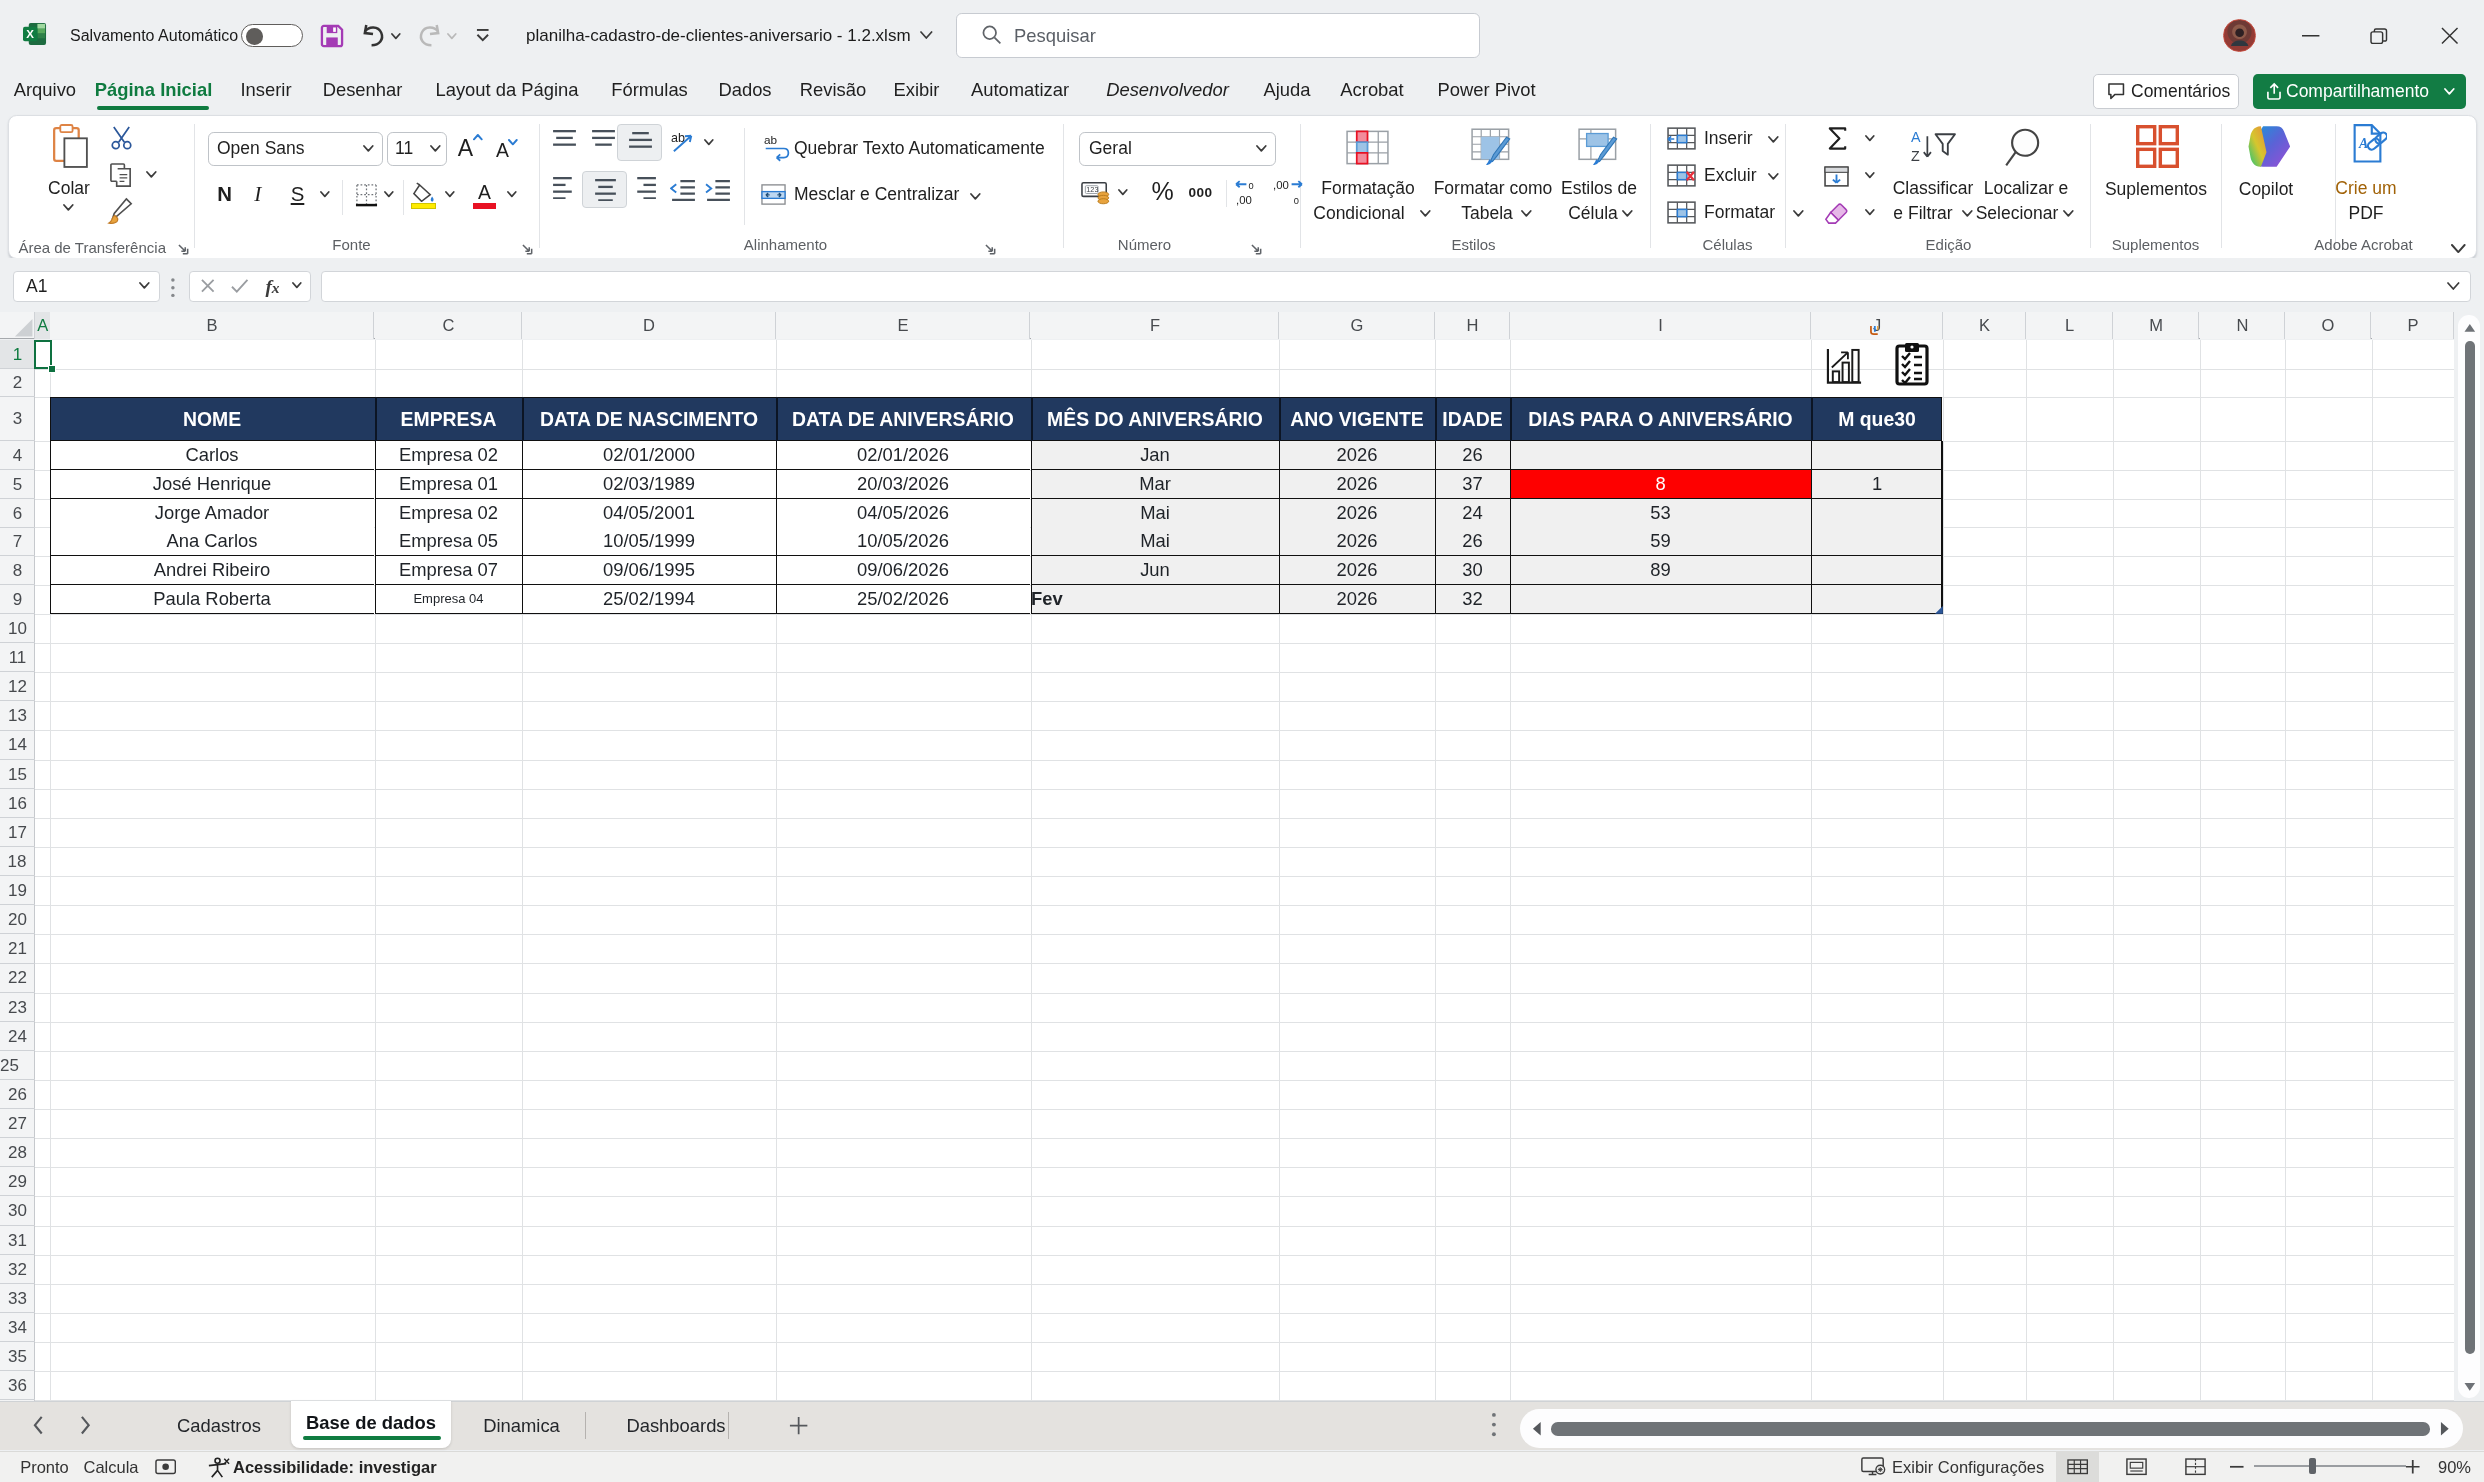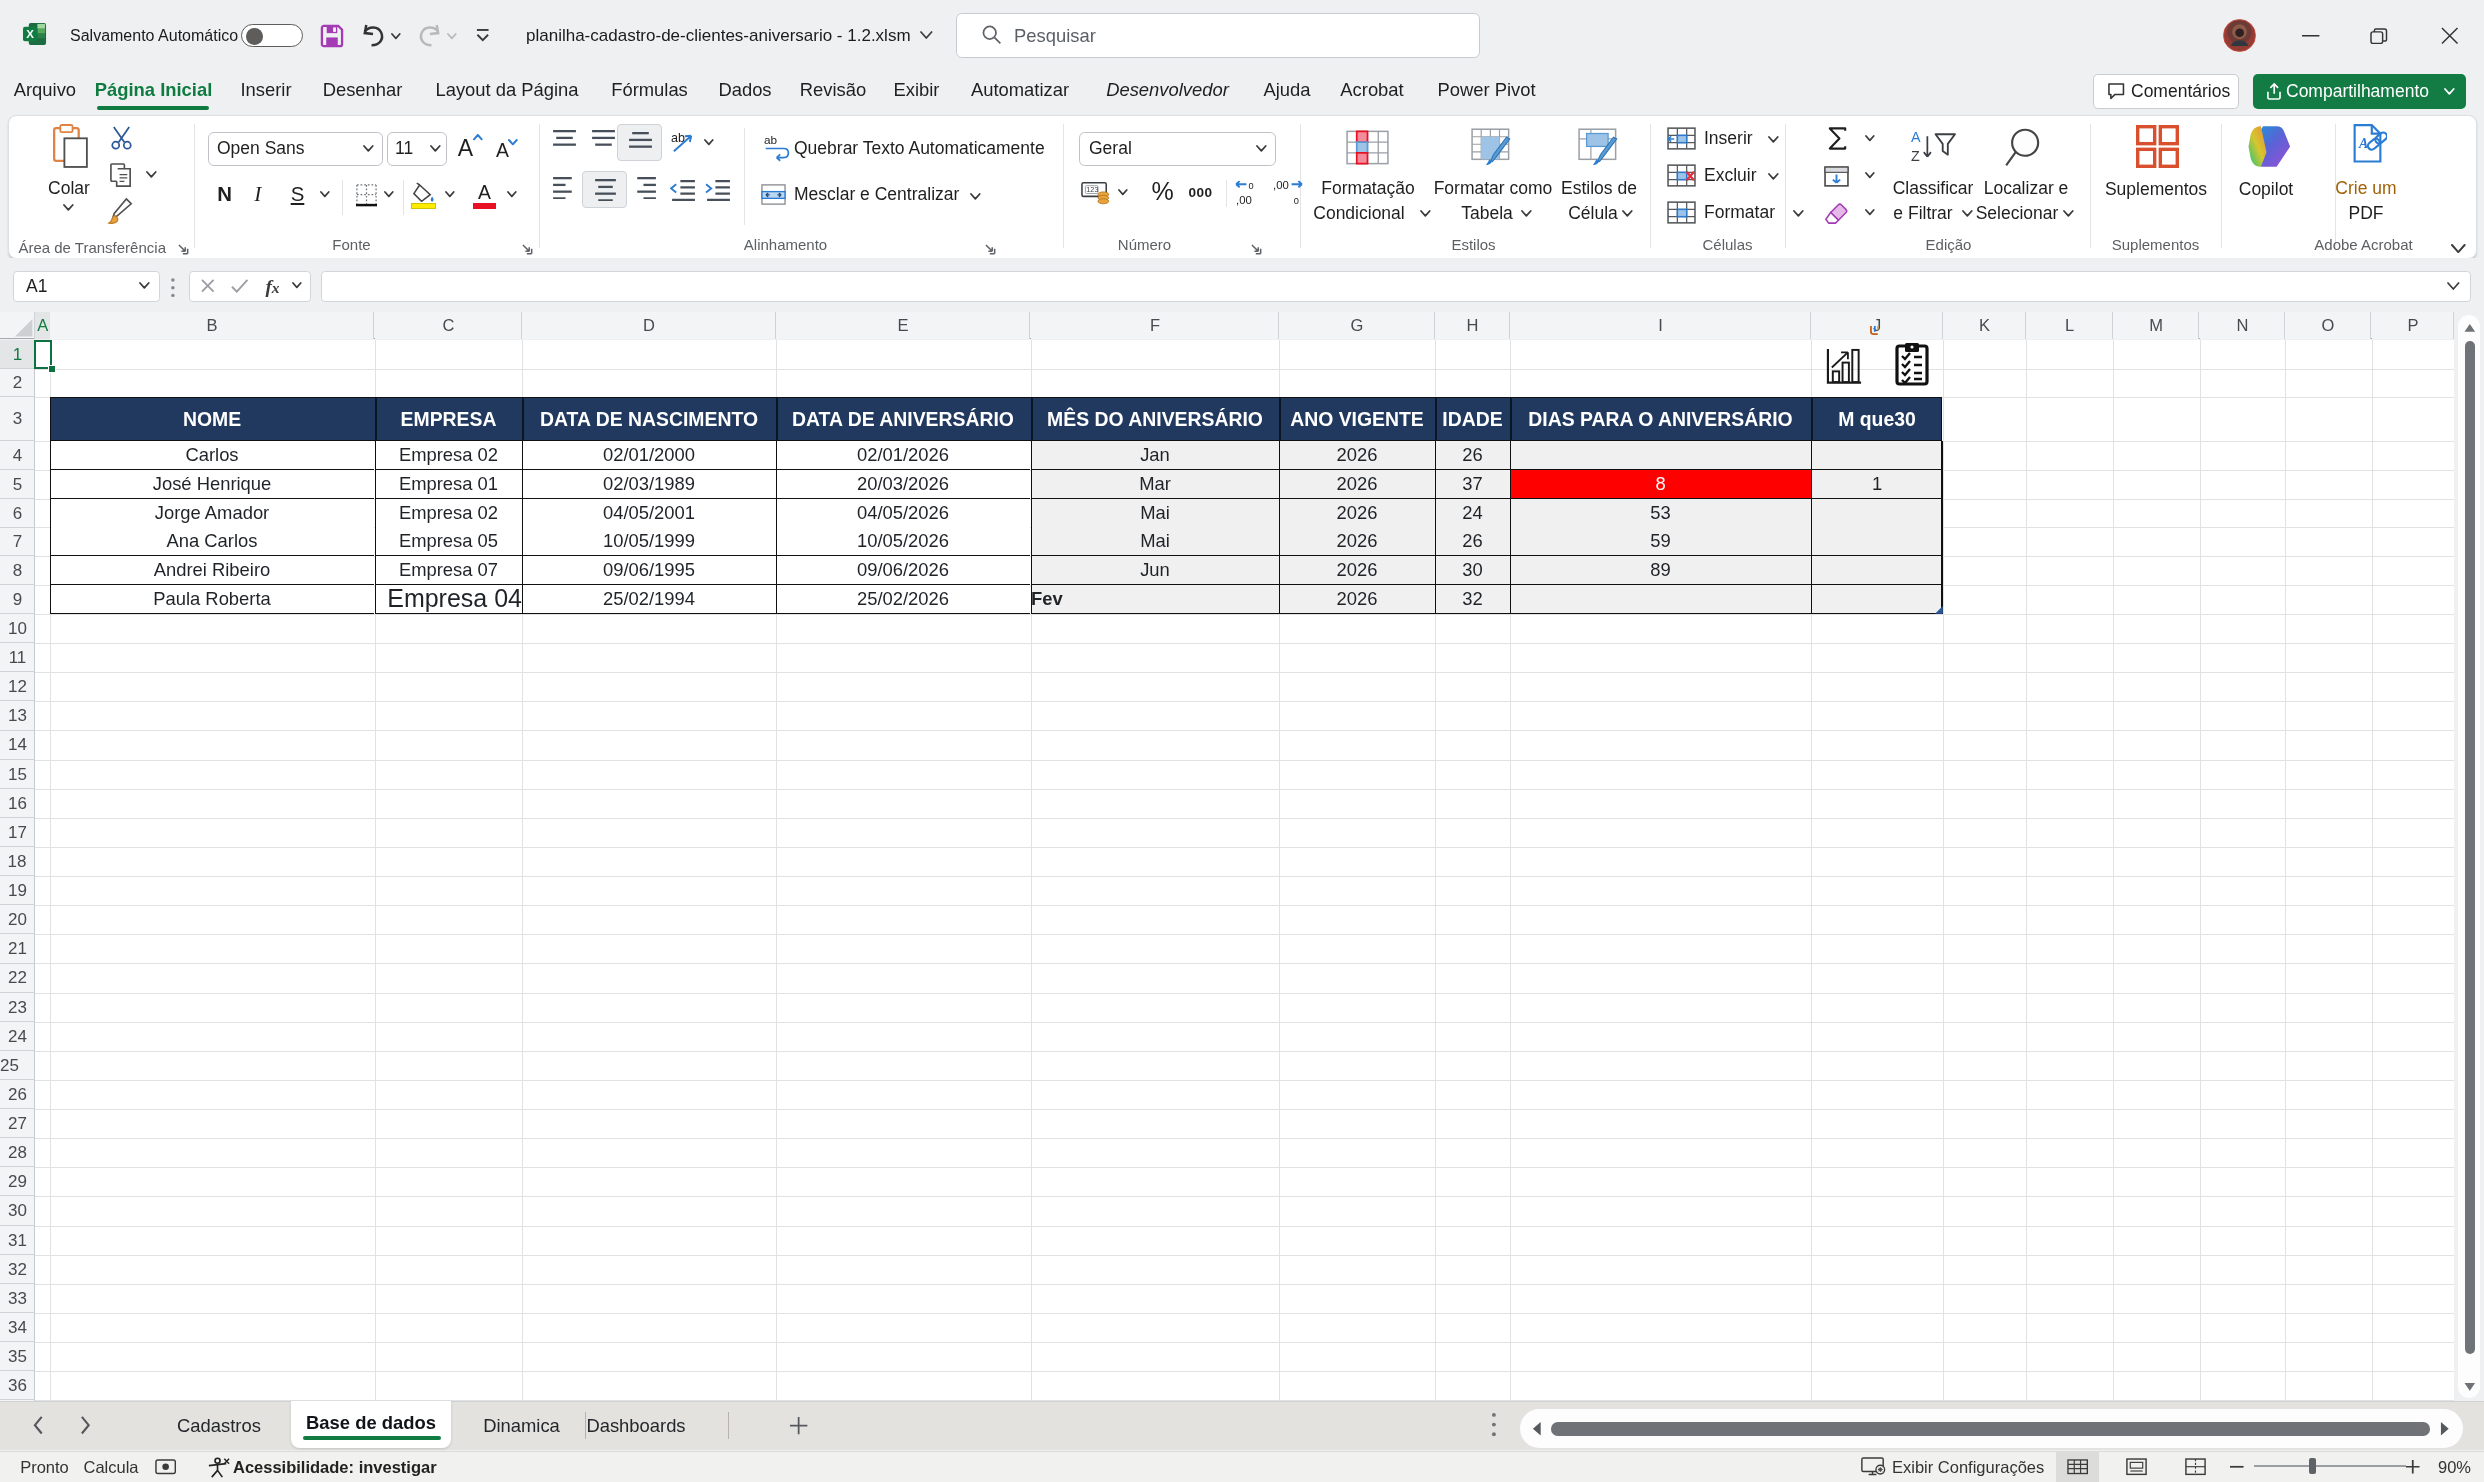--- a/index.html
+++ b/index.html
@@ -730,21 +730,21 @@
 <div style="position:absolute;left:1279px;top:556px;width:156px;height:29px;background:#f0f0f0;border-left:1.6px solid #101010;border-bottom:1.6px solid #101010"></div>
 <div style="position:absolute;left:1279px;top:556px;width:156px;height:27px;font-size:18.4px;color:#1f2328;font-weight:400;text-align:center;line-height:27px;white-space:nowrap;">2026</div>
 <div style="position:absolute;left:1435px;top:556px;width:75px;height:29px;background:#f0f0f0;border-left:1.6px solid #101010;border-bottom:1.6px solid #101010"></div>
 <div style="position:absolute;left:1435px;top:556px;width:75px;height:27px;font-size:18.4px;color:#1f2328;font-weight:400;text-align:center;line-height:27px;white-space:nowrap;">30</div>
 <div style="position:absolute;left:1510px;top:556px;width:301px;height:29px;background:#f0f0f0;border-left:1.6px solid #101010;border-bottom:1.6px solid #101010"></div>
 <div style="position:absolute;left:1510px;top:556px;width:301px;height:27px;font-size:18.4px;color:#1f2328;font-weight:400;text-align:center;line-height:27px;white-space:nowrap;">89</div>
 <div style="position:absolute;left:1811px;top:556px;width:132px;height:29px;background:#f0f0f0;border-left:1.6px solid #101010;border-bottom:1.6px solid #101010"></div>
 <div style="position:absolute;left:50px;top:585px;width:324px;height:29px;background:#ffffff;border-left:1.6px solid #101010;border-bottom:1.6px solid #101010"></div>
 <div style="position:absolute;left:50px;top:585px;width:324px;height:27px;font-size:18.4px;color:#1f2328;font-weight:400;text-align:center;line-height:27px;white-space:nowrap;">Paula Roberta</div>
 <div style="position:absolute;left:375px;top:585px;width:147px;height:29px;background:#ffffff;border-left:1.6px solid #101010;border-bottom:1.6px solid #101010"></div>
-<div style="position:absolute;left:375px;top:585px;width:147px;height:27px;font-size:25px;color:#1f2328;font-weight:400;text-align:right;line-height:27px;white-space:nowrap;">Empresa 04</div>
+<div style="position:absolute;left:375px;top:585px;width:147px;height:27px;font-size:13px;color:#1f2328;font-weight:400;text-align:center;line-height:27px;white-space:nowrap;">Empresa 04</div>
 <div style="position:absolute;left:522px;top:585px;width:254px;height:29px;background:#ffffff;border-left:1.6px solid #101010;border-bottom:1.6px solid #101010"></div>
 <div style="position:absolute;left:522px;top:585px;width:254px;height:27px;font-size:18.4px;color:#1f2328;font-weight:400;text-align:center;line-height:27px;white-space:nowrap;">25/02/1994</div>
 <div style="position:absolute;left:776px;top:585px;width:254px;height:29px;background:#ffffff;border-left:1.6px solid #101010;border-bottom:1.6px solid #101010"></div>
 <div style="position:absolute;left:776px;top:585px;width:254px;height:27px;font-size:18.4px;color:#1f2328;font-weight:400;text-align:center;line-height:27px;white-space:nowrap;">25/02/2026</div>
 <div style="position:absolute;left:1031px;top:585px;width:248px;height:29px;background:#f0f0f0;border-left:1.6px solid #101010;border-bottom:1.6px solid #101010"></div>
 <div style="position:absolute;left:1031px;top:585px;width:248px;height:27px;font-size:18.4px;color:#1f2328;font-weight:700;line-height:27px;white-space:nowrap;">Fev</div>
 <div style="position:absolute;left:1279px;top:585px;width:156px;height:29px;background:#f0f0f0;border-left:1.6px solid #101010;border-bottom:1.6px solid #101010"></div>
 <div style="position:absolute;left:1279px;top:585px;width:156px;height:27px;font-size:18.4px;color:#1f2328;font-weight:400;text-align:center;line-height:27px;white-space:nowrap;">2026</div>
 <div style="position:absolute;left:1435px;top:585px;width:75px;height:29px;background:#f0f0f0;border-left:1.6px solid #101010;border-bottom:1.6px solid #101010"></div>
 <div style="position:absolute;left:1435px;top:585px;width:75px;height:27px;font-size:18.4px;color:#1f2328;font-weight:400;text-align:center;line-height:27px;white-space:nowrap;">32</div>
@@ -792,21 +792,21 @@
   </svg>
 <svg style="position:absolute;left:78px;top:1415px" width="13.6" height="20.4" viewBox="0 0 14 21">
     <path d="M4 2 L11 10.5 L4 19" fill="none" stroke="#55585c" stroke-width="2.2"></path>
   </svg>
 <div style="position:absolute;left:155px;top:1401px;width:128px;height:49px;font-size:18.4px;color:#24272b;font-weight:400;text-align:center;line-height:49px;white-space:nowrap;">Cadastros</div>
 <div style="position:absolute;left:291px;top:1401px;width:160px;height:47px;background:#fff;border-radius:0 0 8.7px 8.7px;box-shadow:0 1px 2.9px rgba(0,0,0,.14)"></div>
 <div style="position:absolute;left:291px;top:1398px;width:160px;height:49px;font-size:18.4px;color:#111418;font-weight:700;text-align:center;line-height:49px;white-space:nowrap;">Base de dados</div>
 <div style="position:absolute;left:303px;top:1436px;width:138px;height:4.4px;background:#107c41;border-radius:1.9px"></div>
 <div style="position:absolute;left:466px;top:1401px;width:111px;height:49px;font-size:18.4px;color:#24272b;font-weight:400;text-align:center;line-height:49px;white-space:nowrap;">Dinamica</div>
 <div style="position:absolute;left:585px;top:1412px;width:1px;height:27px;background:#b5b2af"></div>
-<div style="position:absolute;left:572px;top:1401px;width:128px;height:49px;font-size:18.4px;color:#24272b;font-weight:400;text-align:center;line-height:49px;white-space:nowrap;">Dashboards</div>
+<div style="position:absolute;left:612px;top:1401px;width:128px;height:49px;font-size:18.4px;color:#24272b;font-weight:400;text-align:center;line-height:49px;white-space:nowrap;">Dashboards</div>
 <div style="position:absolute;left:728px;top:1412px;width:1px;height:27px;background:#b5b2af"></div>
 <svg style="position:absolute;left:788px;top:1415px" width="21.3" height="21.3" viewBox="0 0 22 22">
     <path d="M11 2 V20 M2 11 H20" stroke="#55585c" stroke-width="1.8"></path>
   </svg>
 <svg style="position:absolute;left:1490px;top:1411px" width="7.8" height="31" viewBox="0 0 8 32">
     <circle cx="4" cy="4" r="2" fill="#6f7377"></circle>
     <circle cx="4" cy="14" r="2" fill="#6f7377"></circle>
     <circle cx="4" cy="24" r="2" fill="#6f7377"></circle>
   </svg>
 <div style="position:absolute;left:1520px;top:1409px;width:943px;height:39px;background:#fdfdfe;border-radius:19.4px"></div>

